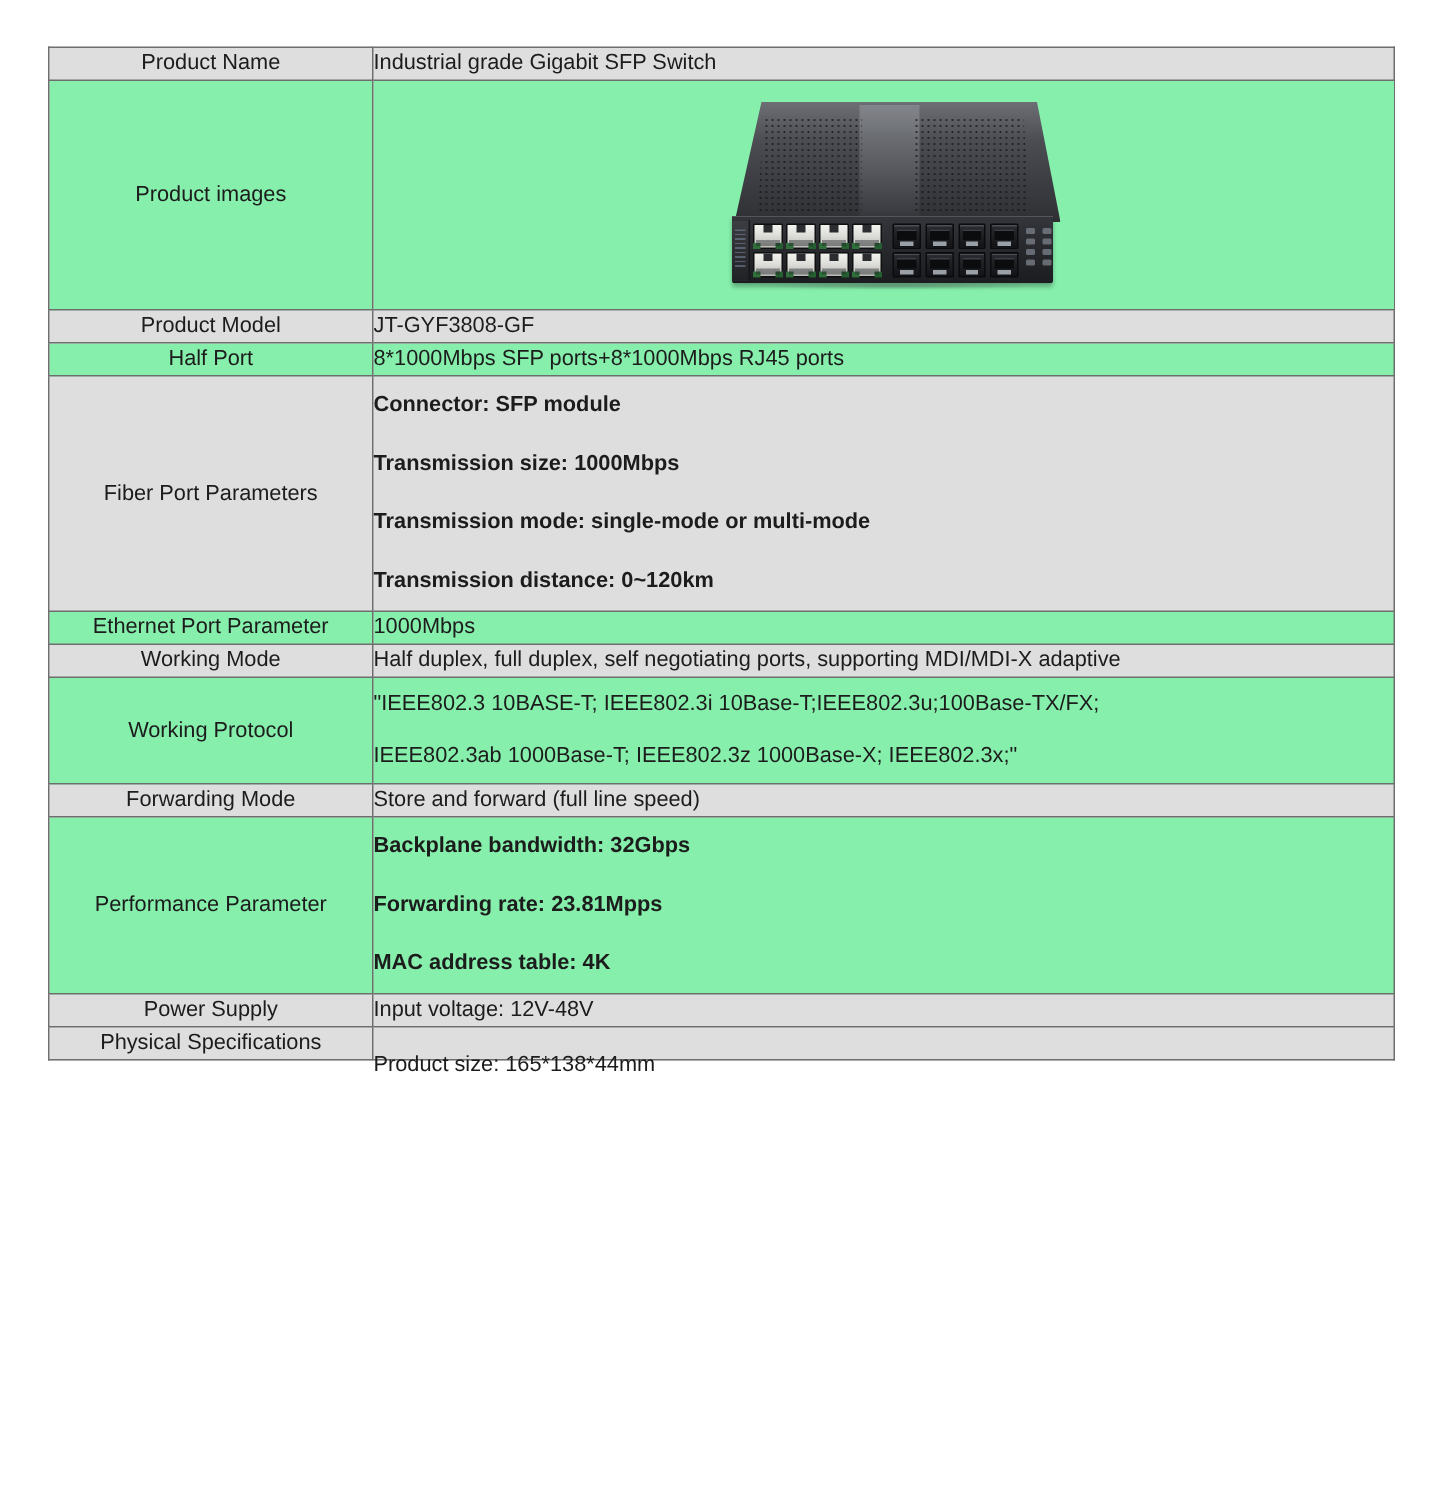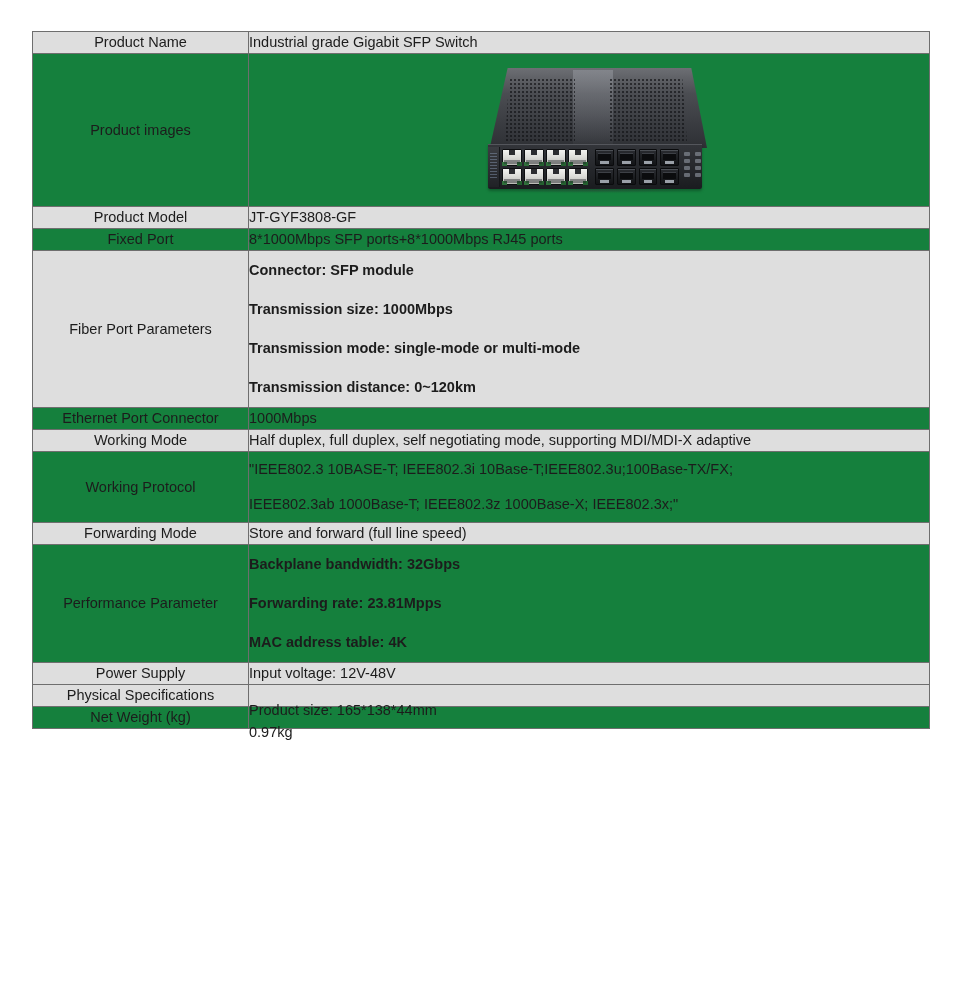--- a/index.html
+++ b/index.html
@@ -44,21 +44,21 @@
     text-align: center;
     padding: 6px 6px;
   }
 
   td.value-cell {
     text-align: left;
     padding: 6px 10px;
   }
 
   tr.row-gray td { background: #dedede; }
-  tr.row-white td { background: #15803d; margin-top: 33px; }
+  tr.row-white td { background: #86efac; margin-top: 33px; }
 
   
   .stack-line {
     display: block;
     padding: 9px 0;
     font-weight: bold;
   }
 
   .proto-line {
     display: block;
@@ -356,42 +356,42 @@
           </div>
         </td>
       </tr>
 
       <tr class="row-gray">
         <td class="label-cell">Product Model</td>
         <td class="value-cell">JT-GYF3808-GF</td>
       </tr>
 
       <tr class="row-white">
-        <td class="label-cell">Fixed Port</td>
+        <td class="label-cell">Half Port</td>
         <td class="value-cell">8*1000Mbps SFP ports+8*1000Mbps RJ45 ports</td>
       </tr>
 
       <tr class="row-gray">
         <td class="label-cell">Fiber Port Parameters</td>
         <td class="value-cell">
           <span class="stack-line">Connector: SFP module</span>
           <span class="stack-line">Transmission size: 1000Mbps</span>
           <span class="stack-line">Transmission mode: single-mode or multi-mode</span>
           <span class="stack-line">Transmission distance: 0~120km</span>
         </td>
       </tr>
 
       <tr class="row-white">
-        <td class="label-cell">Ethernet Port Connector</td>
+        <td class="label-cell">Ethernet Port Parameter</td>
         <td class="value-cell">1000Mbps</td>
       </tr>
 
       <tr class="row-gray">
         <td class="label-cell">Working Mode</td>
-        <td class="value-cell">Half duplex, full duplex, self negotiating mode, supporting MDI/MDI-X adaptive</td>
+        <td class="value-cell">Half duplex, full duplex, self negotiating ports, supporting MDI/MDI-X adaptive</td>
       </tr>
 
       <tr class="row-white">
         <td class="label-cell">Working Protocol</td>
         <td class="value-cell">
           <span class="proto-line">"IEEE802.3 10BASE-T; IEEE802.3i 10Base-T;IEEE802.3u;100Base-TX/FX;</span>
           <span class="proto-line">IEEE802.3ab 1000Base-T; IEEE802.3z 1000Base-X; IEEE802.3x;"</span>
         </td>
       </tr>
 
@@ -415,22 +415,16 @@
       </tr>
 
 
       <tr class="row-gray">
         <td class="label-cell">Physical Specifications</td>
         <td class="value-cell">
           <span class="nudge-down-sm">Product size: 165*138*44mm</span>
         </td>
       </tr>
 
-      <tr class="row-white">
-        <td class="label-cell">Net Weight (kg)</td>
-        <td class="value-cell">
-          <span class="nudge-down-sm">0.97kg</span>
-        </td>
-      </tr>
 
     </tbody>
   </table>
 </div>
 
 </body></html>

